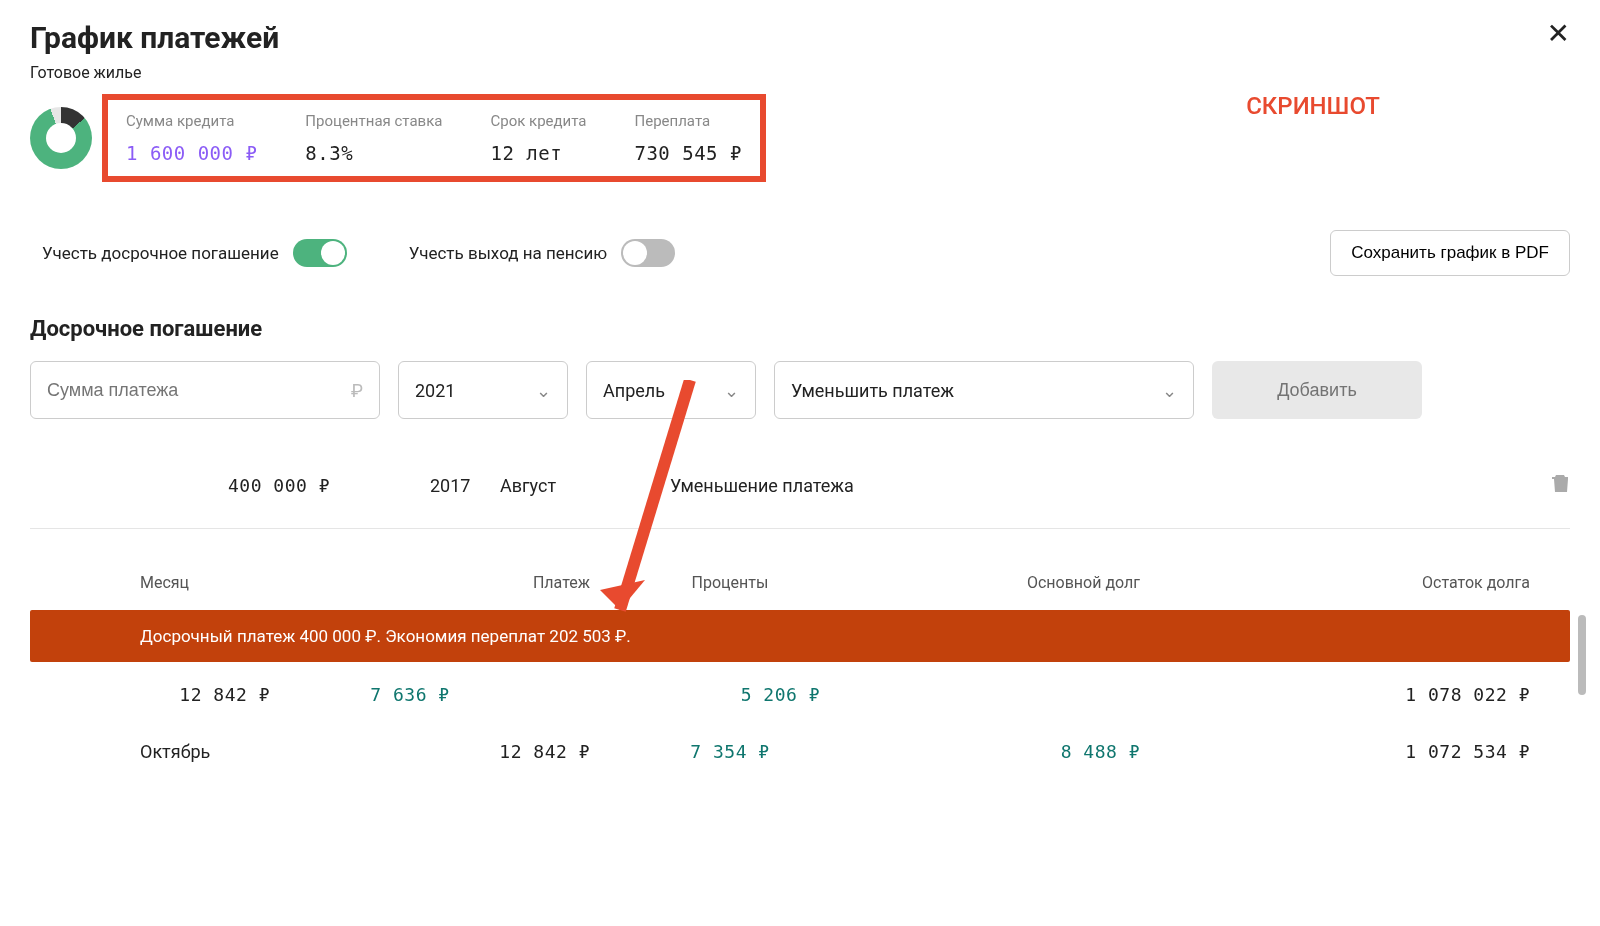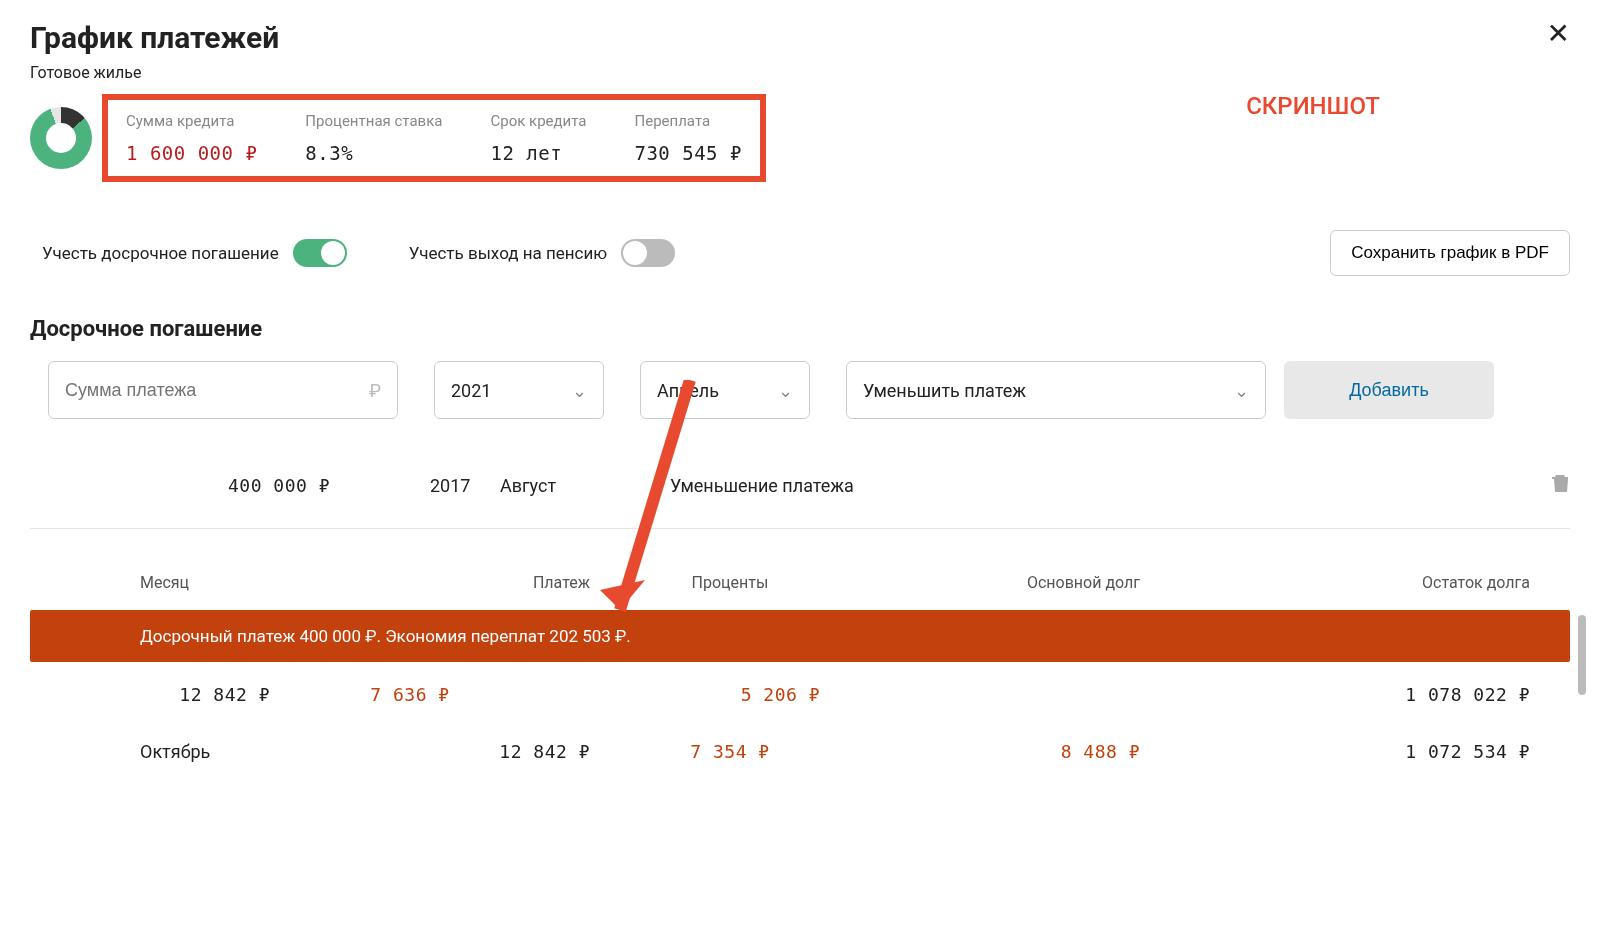--- a/index.html
+++ b/index.html
@@ -28,21 +28,21 @@
   .summary-box {
     border: 6px solid #e84a2f;
     padding: 12px 18px;
     display: flex;
     gap: 48px;
     background: #fff;
   }
   .summary-item { display: flex; flex-direction: column; gap: 12px; }
   .summary-label { font-size: 15px; color: #888; }
   .summary-value { font-family: "Menlo","Consolas",monospace; font-size: 19px; color: #222; letter-spacing: 0.5px; }
-  .summary-value.green { color: #b91c1c; }
+  .summary-value.green { color: #8b5cf6; }
   .controls-row {
     display: flex; justify-content: space-between; align-items: center;
     margin-top: 48px; margin-bottom: 40px;
   }
   .toggles { display: flex; gap: 50px; align-items: center; }
   .toggle-group { display: flex; align-items: center; gap: 14px; margin-left: 12px; }
   .toggle-label { font-size: 17px; }
   .switch { width: 54px; height: 28px; border-radius: 14px; position: relative; cursor: pointer; }
   .switch.on { background: #4db37e; }
   .switch.off { background: #bbb; }
@@ -51,32 +51,32 @@
   .switch.off .knob { left:2px; }
   .pdf-btn {
     border: 1px solid #ccc; background:#fff; border-radius: 6px;
     padding: 12px 20px; font-size: 17px; cursor: pointer;
   }
   .section-title { font-size: 22px; font-weight: 700; margin-bottom: 20px; }
   .form-row { display: flex; gap: 18px; margin-bottom: 40px; }
   .field {
     border: 1px solid #ccc; border-radius: 6px; height: 58px;
     display: flex; align-items: center; padding: 0 16px;
-    font-size: 18px; color: #222; background:#fff; position:relative;margin-left:18px;
+    font-size: 18px; color: #222; background:#fff; position:relative;
   }
   .field input { border:none; outline:none; width:100%; font-size:18px; background:transparent; }
   .field .suffix { color:#bbb; margin-left:auto; font-size:18px; }
   .field .chevron { margin-left:auto; color:#888; }
   .f-amount { flex: 0 0 350px; }
   .f-year { flex: 0 0 170px; }
   .f-month { flex: 0 0 170px; }
   .f-action { flex: 0 0 420px; }
   .add-btn {
     flex: 0 0 210px; height:58px; border:none; border-radius:6px;
-    background:#e8e8e8; color:#0369a1; font-size:18px; cursor:pointer;
+    background:#e8e8e8; color:#737373; font-size:18px; cursor:pointer;
   }
   .existing-row {
     display:flex; align-items:center; font-size:18px;
     border-bottom: 1px solid #e5e5e5; padding: 14px 0 30px 0;
   }
   .ex-amount { flex:0 0 400px; text-align:right; font-family:"Menlo","Consolas",monospace; padding-right: 100px; letter-spacing:0.5px;}
   .ex-year { flex:0 0 70px; }
   .ex-month { flex:0 0 170px; }
   .ex-action { flex:1; }
   .trash { margin-left:auto; color:#aaa; cursor:pointer; font-size:20px; }
@@ -87,21 +87,21 @@
   .col-pay { flex:0 0 240px; text-align:right; }
   .col-int { flex:0 0 280px; text-align:center; }
   .col-prin { flex:0 0 270px; text-align:right; }
   .col-bal { flex:1; text-align:right; padding-right: 40px; }
   .banner {
     background:#c2410c; color:#fff; padding: 16px 110px; font-size:17px;
     border-radius: 2px; margin-bottom: 4px;
   }
   .trow { display:flex; padding: 18px 0; font-size:18px; align-items:center; }
   .trow .mono { font-family:"Menlo","Consolas",monospace; letter-spacing:0.5px; }
-  .trow .grey { color:#c2410c; }
+  .trow .grey { color:#0f766e; }
   .arrow-annot { position:absolute; top:380px; left:600px; pointer-events:none; }
 </style>
 </head>
 <body>
 
 <div class="header-row">
   <div>
     <h1 class="title">График платежей</h1>
     <div class="subtitle">Готовое жилье</div>
   </div>

